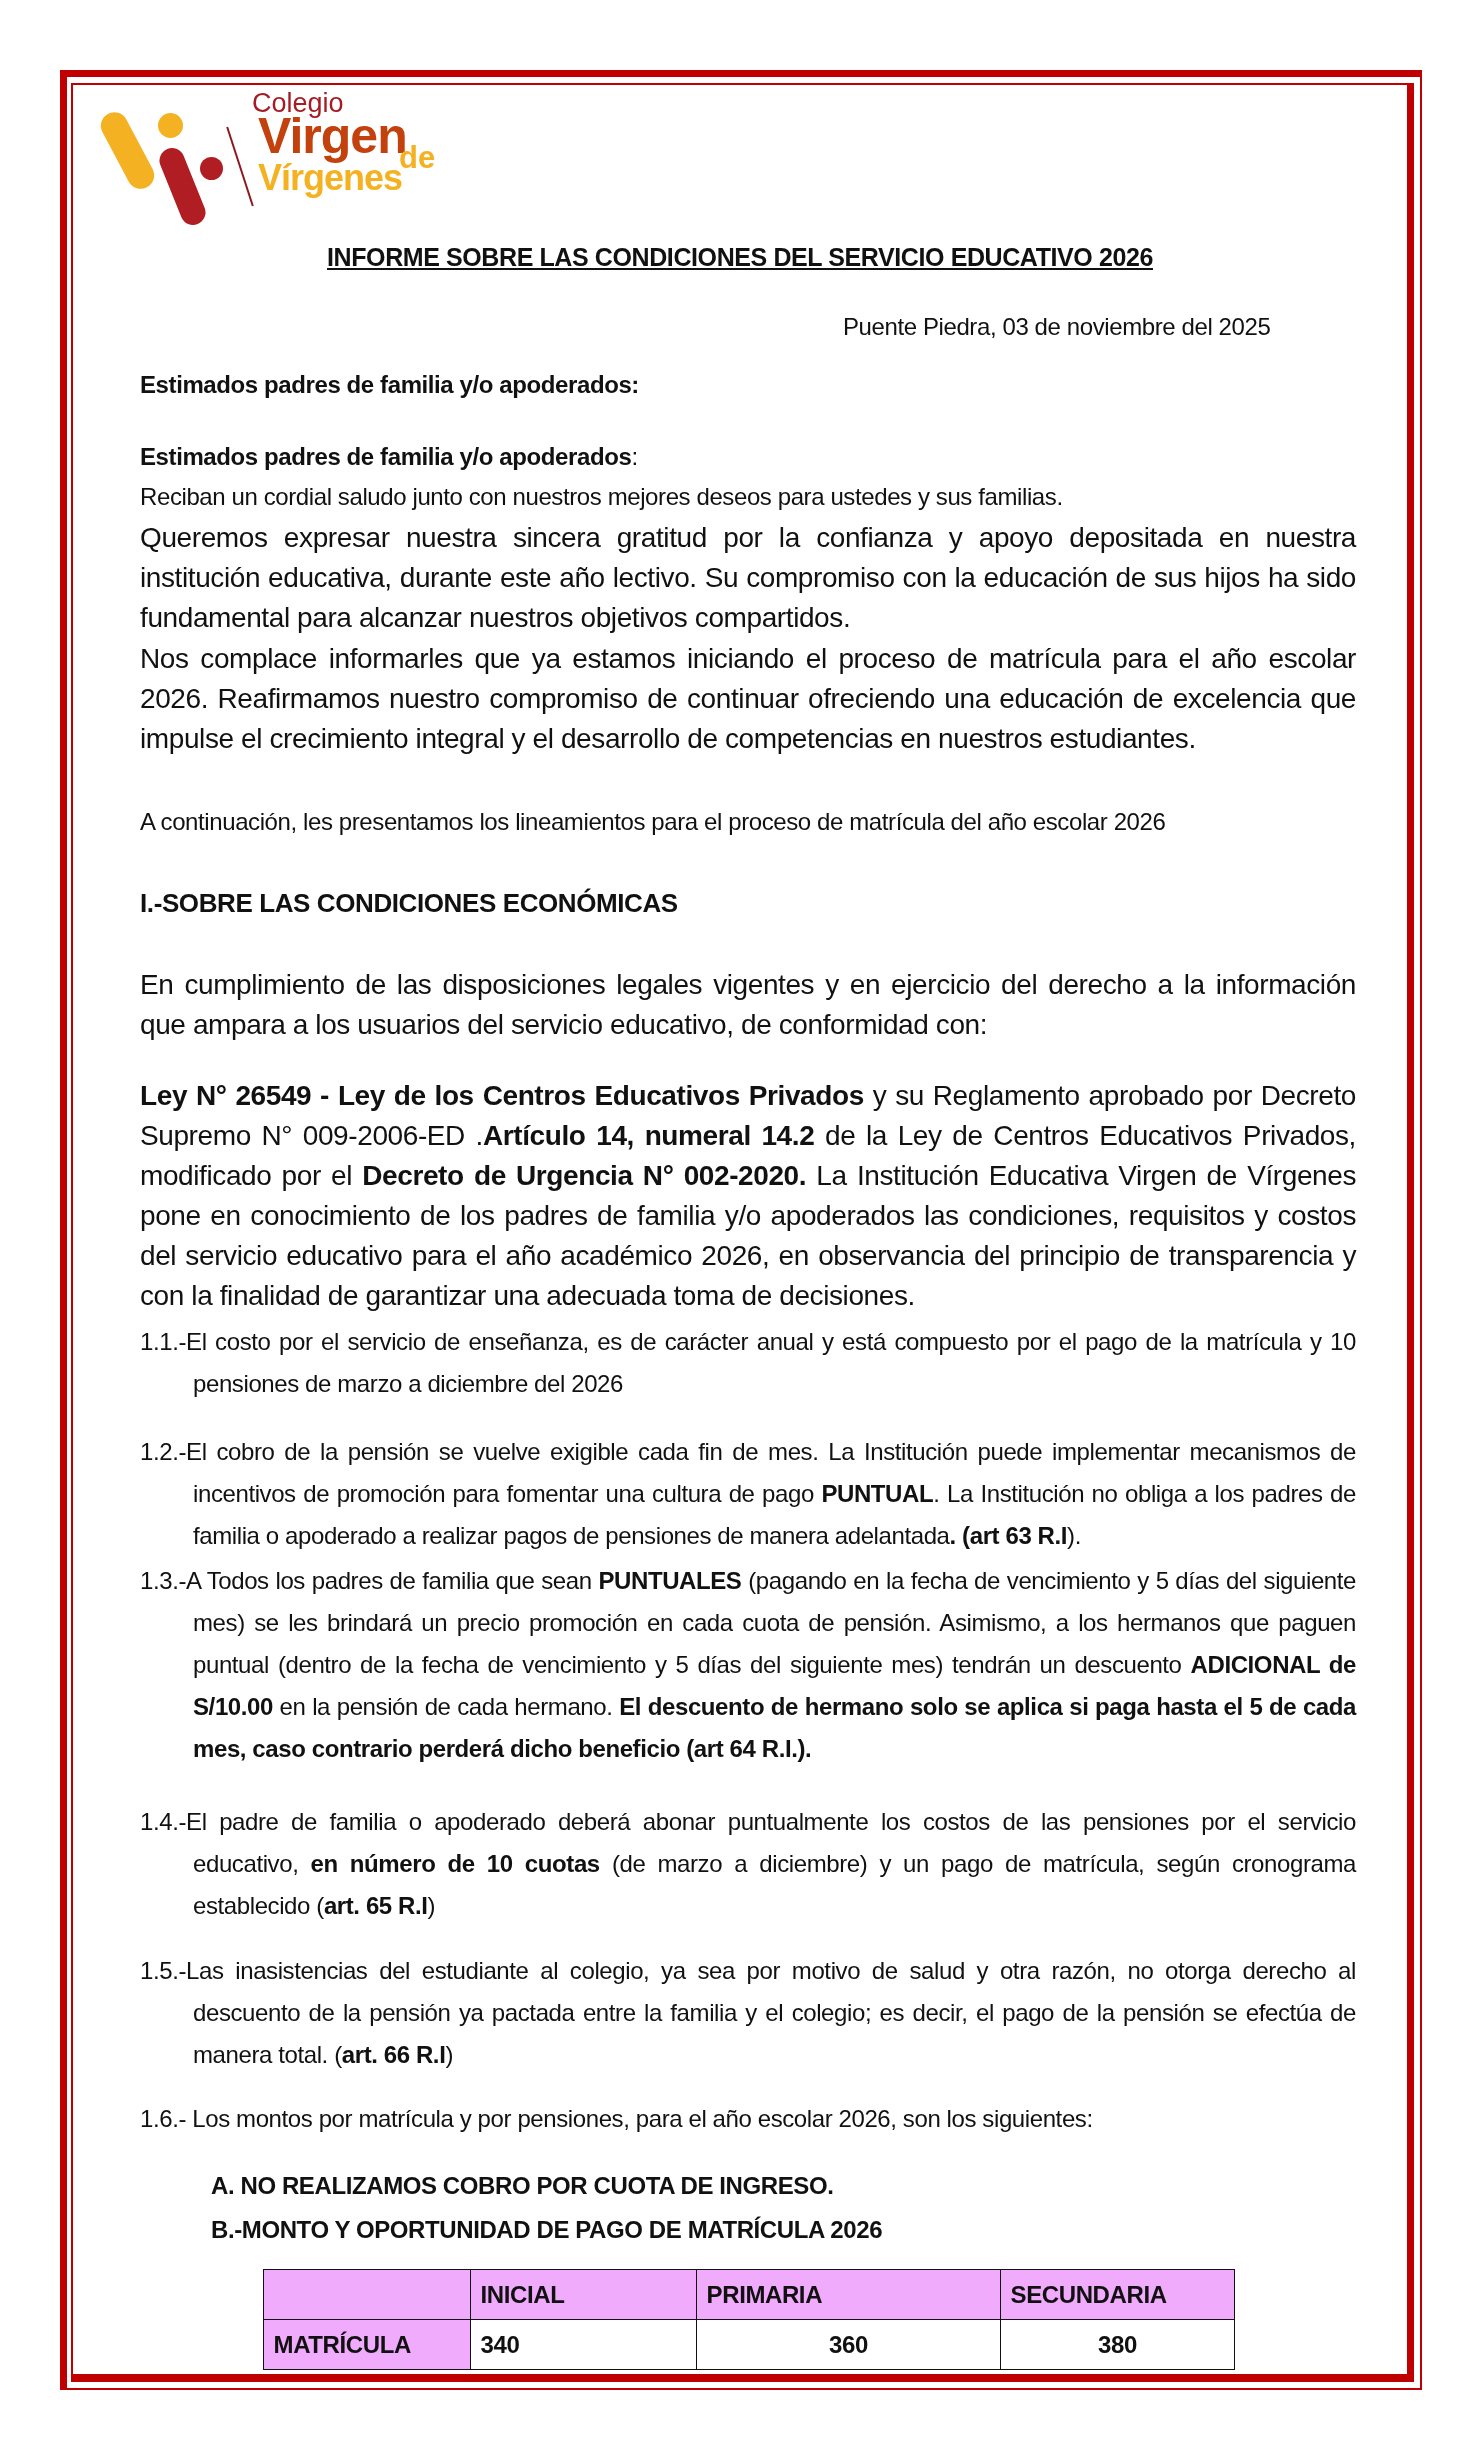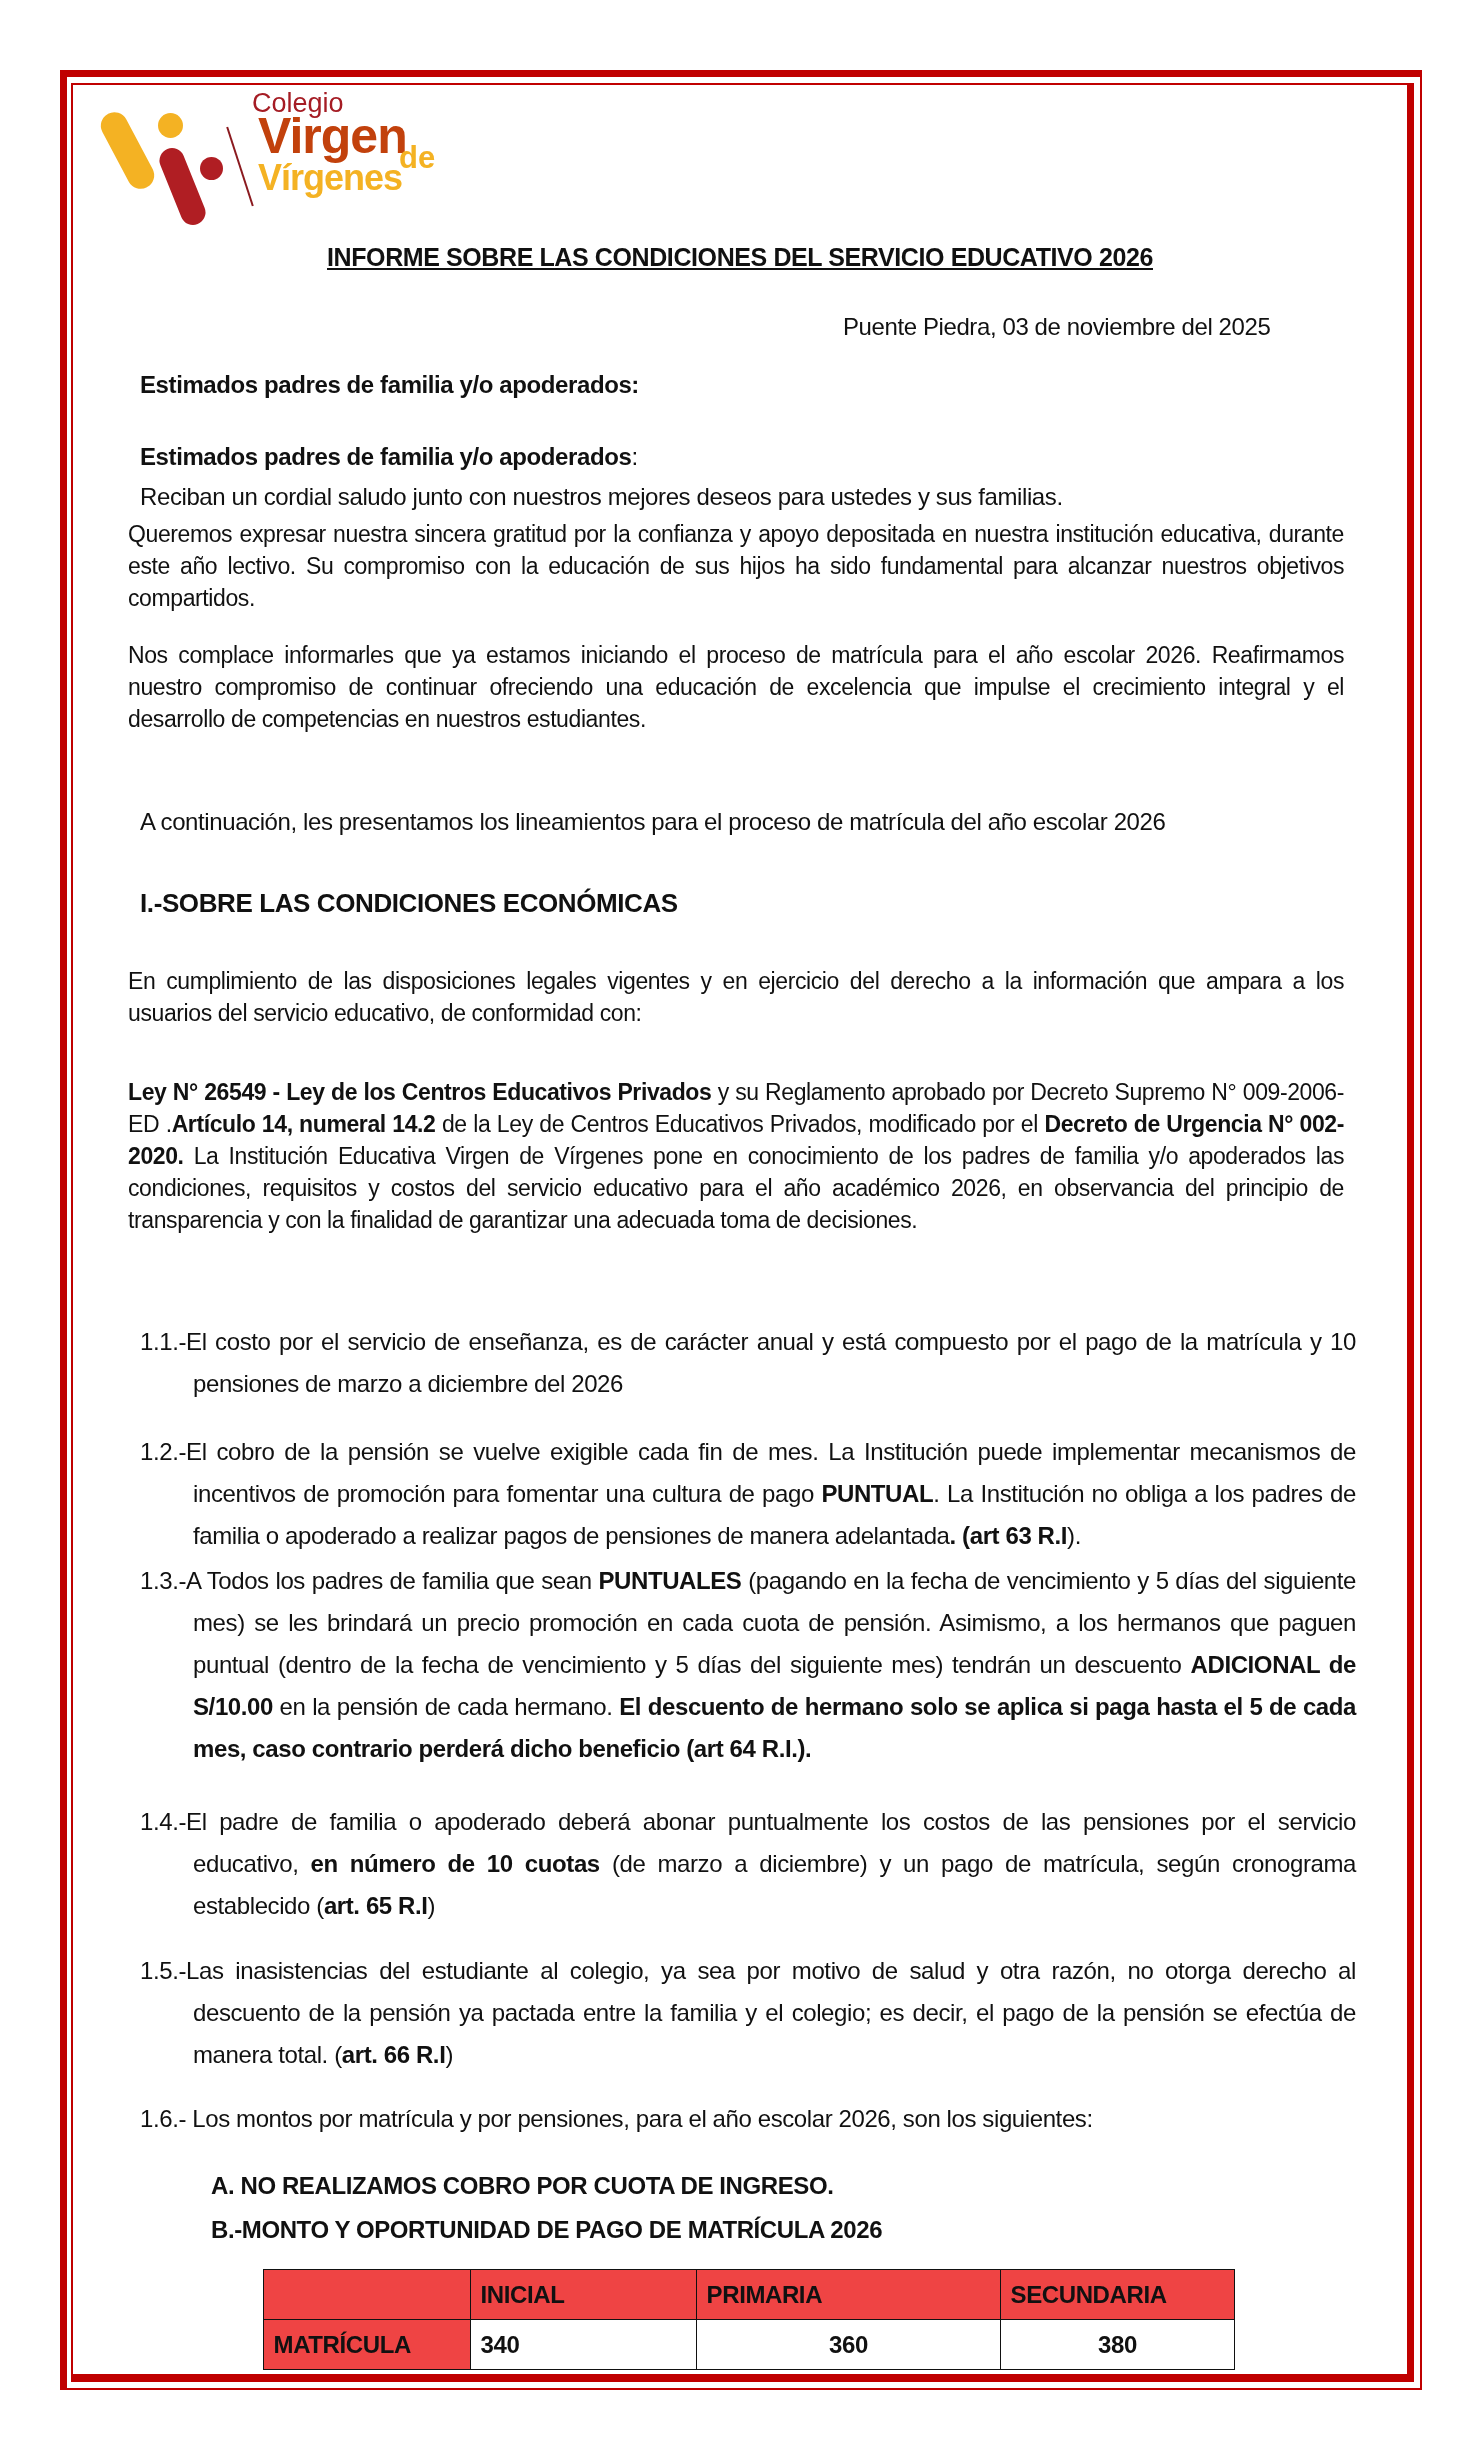--- a/index.html
+++ b/index.html
@@ -22,30 +22,30 @@
   .logo .dot1 { position: absolute; left: 73px; top: 23px; width: 25px; height: 25px; background: #f4b223; border-radius: 50%; }
   .logo .bar2 { position: absolute; left: 85px; top: 56px; width: 25px; height: 81px; background: #b01e23; border-radius: 12.5px; transform: rotate(-22deg); }
   .logo .dot2 { position: absolute; left: 115px; top: 67px; width: 23px; height: 23px; background: #b01e23; border-radius: 50%; }
   .logo .slash { position: absolute; left: 154px; top: 35px; width: 1.9px; height: 83px; background: #8b1a1f; transform: rotate(-18deg); }
   .logo .colegio { position: absolute; left: 167px; top: -1.9px; font-size: 27px; color: #a51c24; font-weight: normal; }
   .logo .virgen { position: absolute; left: 173px; top: 21px; font-size: 50px; font-weight: bold; color: #c2410c; letter-spacing: -1px; line-height: 50px; }
   .logo .de { position: absolute; left: 314px; top: 50px; font-size: 31px; font-weight: bold; color: #f4b223; }
   .logo .virgenes { position: absolute; left: 173px; top: 63px; font-size: 36px; font-weight: bold; color: #f4b223; letter-spacing: -1px; line-height: 50px; }
 
   .t { position: absolute; font-size: 24px; line-height: 40px; white-space: nowrap; letter-spacing: -0.4px; }
-  .just { position: absolute; left: 128px; width: 1216px; font-size: 23px; line-height: 32px; text-align: justify; letter-spacing: -0.4px; }
+  .just { position: absolute; left: 140px; width: 1216px; font-size: 28px; line-height: 40px; text-align: justify; letter-spacing: -0.4px; }
   .title { left: 0; width: 1480px; text-align: center; top: 237px; font-weight: bold; text-decoration: underline; font-size: 25px; }
   .date { left: 843px; top: 307px; }
   .b { font-weight: bold; }
 
   .item { position: absolute; left: 140px; width: 1216px; font-size: 24px; line-height: 42px; letter-spacing: -0.4px; text-align: justify; padding-left: 53px; text-indent: -53px; }
 
   table.fees { position: absolute; left: 263px; top: 2269px; width: 972px; border-collapse: collapse; font-size: 24px; font-weight: bold; letter-spacing: -0.4px; }
   table.fees td { border: 1.9px solid #111; height: 50px; padding: 0 9.6px; }
-  table.fees .gray { background: #ef4444; }
+  table.fees .gray { background: #f0abfc; }
   table.fees .c { text-align: center; margin-left: 24px; }
 </style>
 </head>
 <body>
 
 <div class="frame-outer"></div>
 <div class="frame-inner"></div>
 
 <div class="logo">
   <div class="bar1"></div>

